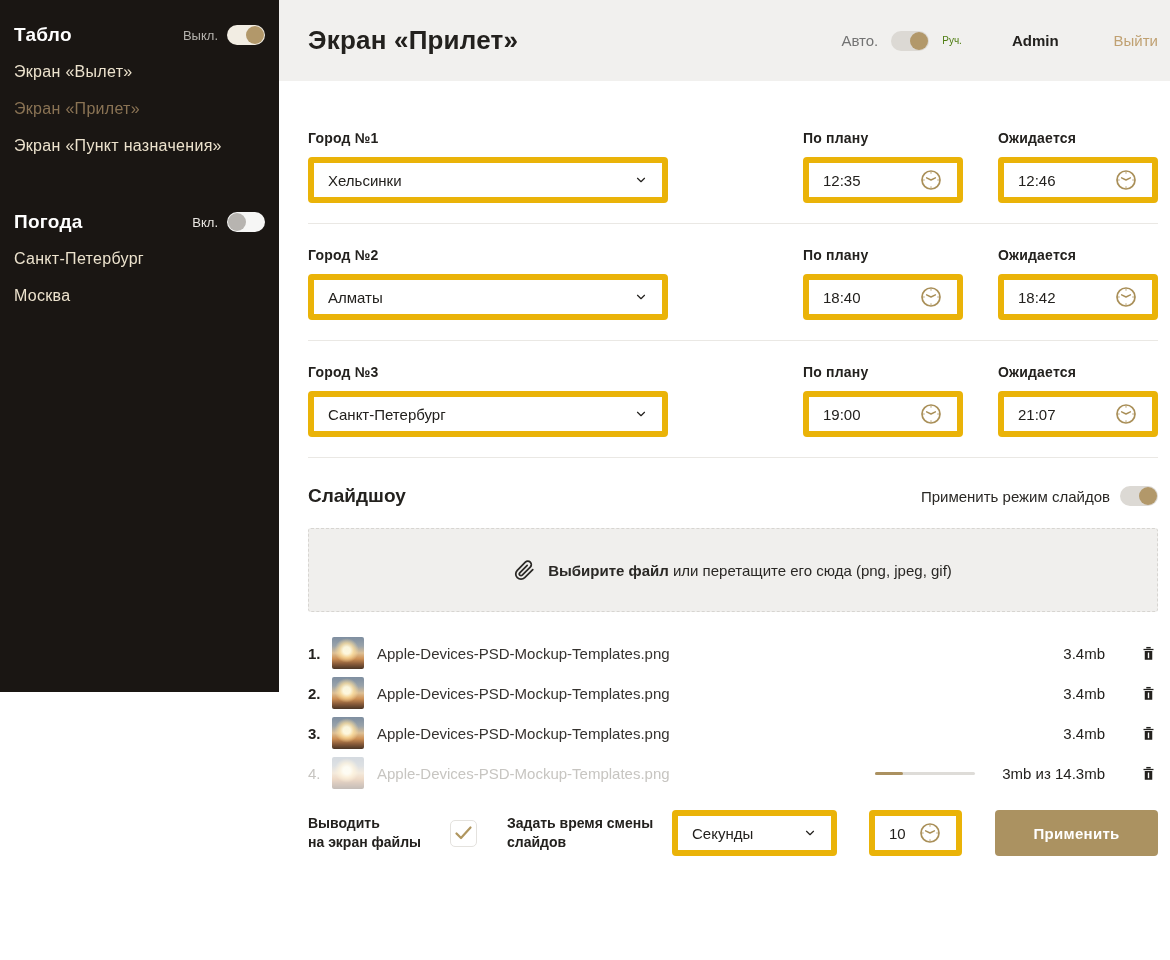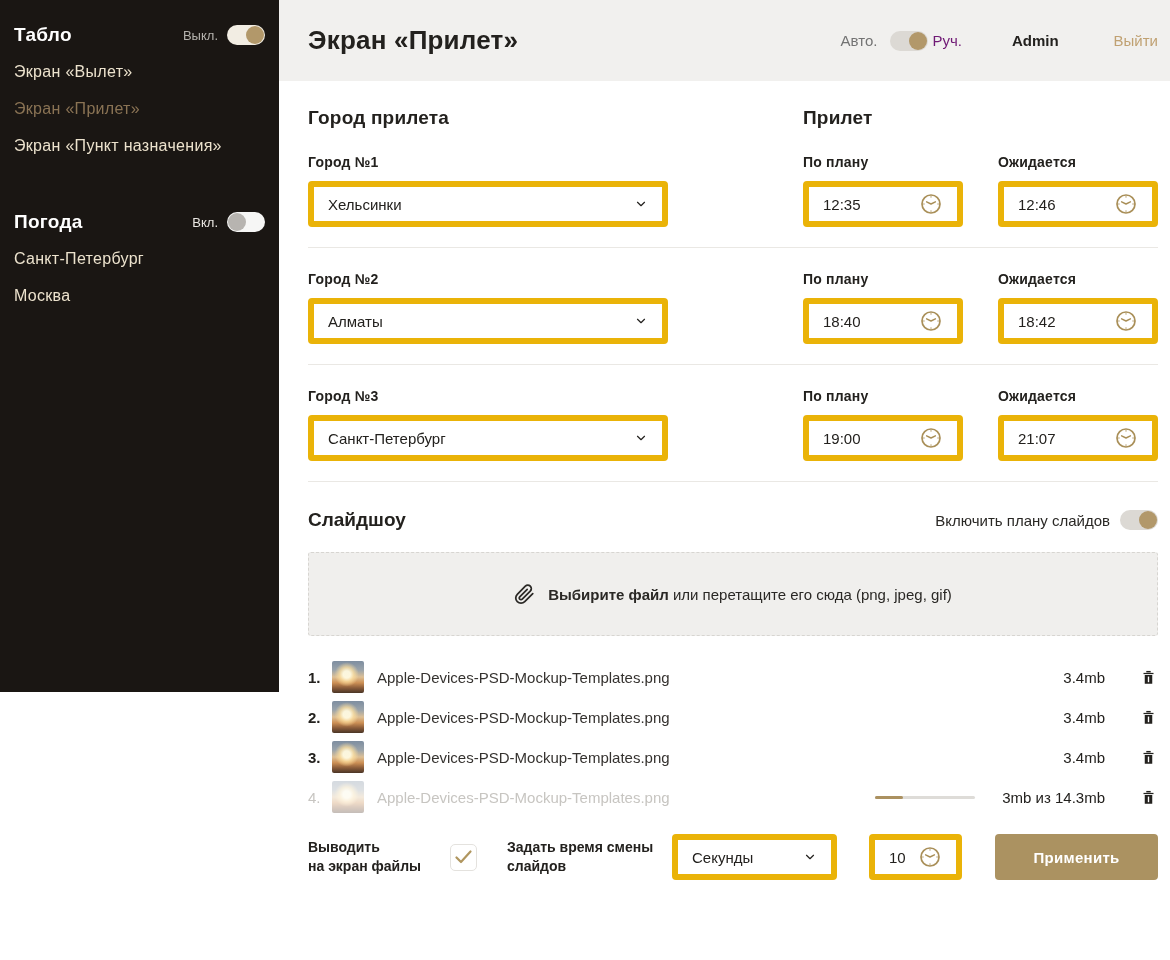--- a/index.html
+++ b/index.html
@@ -27,21 +27,21 @@
   .toggle.off .knob { left:1px; background:#b7b4b0; }
   .toggle.gray-track { background:#dcd9d4; }
   .toggle.gray-track .knob { background:#b2986a; right:1px; left:auto; }
 
   
   .main { flex:1; display:flex; flex-direction:column; background:#fff; }
   .topbar { height:81px; min-height:81px; background:#f1f0ee; display:flex; align-items:center; padding:0 15px 0 29px; }
   .page-title { font-size:26px; font-weight:bold; letter-spacing:.2px; }
   .topbar-right { margin-left:auto; display:flex; align-items:center; }
   .mode-off { color:#737373; font-size:15px; margin-right:13px; }
-  .mode-on { color:#701a75; font-size:15px; margin-left:4px; }
+  .mode-on { color:#4d7c0f; font-size:10px; margin-left:13px; }
   .admin-name { font-weight:bold; font-size:15px; margin-left:50px; }
   .logout-link { color:#c0a172; font-size:15px; margin-left:55px; cursor:pointer; }
 
   .content { padding:26px 15px 0 29px; }
 
   .headings-row { display:flex; margin-bottom:2px; }
   .col-heading { font-size:19px; font-weight:bold; letter-spacing:.2px; }
   .left-flex { flex:1; }
   .right-block { width:355px; min-width:355px; display:flex; justify-content:space-between; }
   .right-col { width:160px; }
@@ -143,26 +143,20 @@
             <div class="knob"></div>
           </div>
         <span class="mode-on">Руч.</span>
         <span class="admin-name">Admin</span>
         <span class="logout-link">Выйти</span>
       </div>
     </div>
 
     <div class="content">
 
-      <div class="headings-row">
-        <div class="col-heading left-flex">Город прилета</div>
-        <div class="right-block">
-            <div class="col-heading">Прилет</div>
-          </div>
-      </div>
 
       <div class="arrival-row">
         <div class="arrival-left">
           <div class="field-label">Город №1</div>
           <div class="select-box">
             <span>Хельсинки</span>
             <svg class="chev" viewBox="0 0 24 24" fill="none" stroke="#23211e" stroke-width="2" stroke-linecap="round" stroke-linejoin="round">
                 <polyline points="6 9 12 15 18 9"></polyline>
               </svg>
           </div>
@@ -261,21 +255,21 @@
                   <path d="M12 4.2v1.4 M12 18.4v1.4 M4.2 12h1.4 M18.4 12h1.4" stroke-width="1"></path>
                 </svg>
             </div>
           </div>
         </div>
       </div>
 
       <div class="section-head">
         <div class="section-title">Слайдшоу</div>
         <div class="sect-toggle">
-          <span class="sect-toggle-label">Включить плану слайдов</span>
+          <span class="sect-toggle-label">Применить режим слайдов</span>
           <div class="toggle gray-track">
               <div class="knob"></div>
             </div>
         </div>
       </div>
 
       <div class="dropzone">
         <svg class="clip" viewBox="0 0 24 24" fill="none" stroke="#2b2926" stroke-width="2" stroke-linecap="round" stroke-linejoin="round">
             <path d="M21.44 11.05l-9.19 9.19a6 6 0 0 1-8.49-8.49l9.19-9.19a4 4 0 0 1 5.66 5.66l-9.2 9.19a2 2 0 0 1-2.83-2.83l8.49-8.48"></path>
           </svg>

